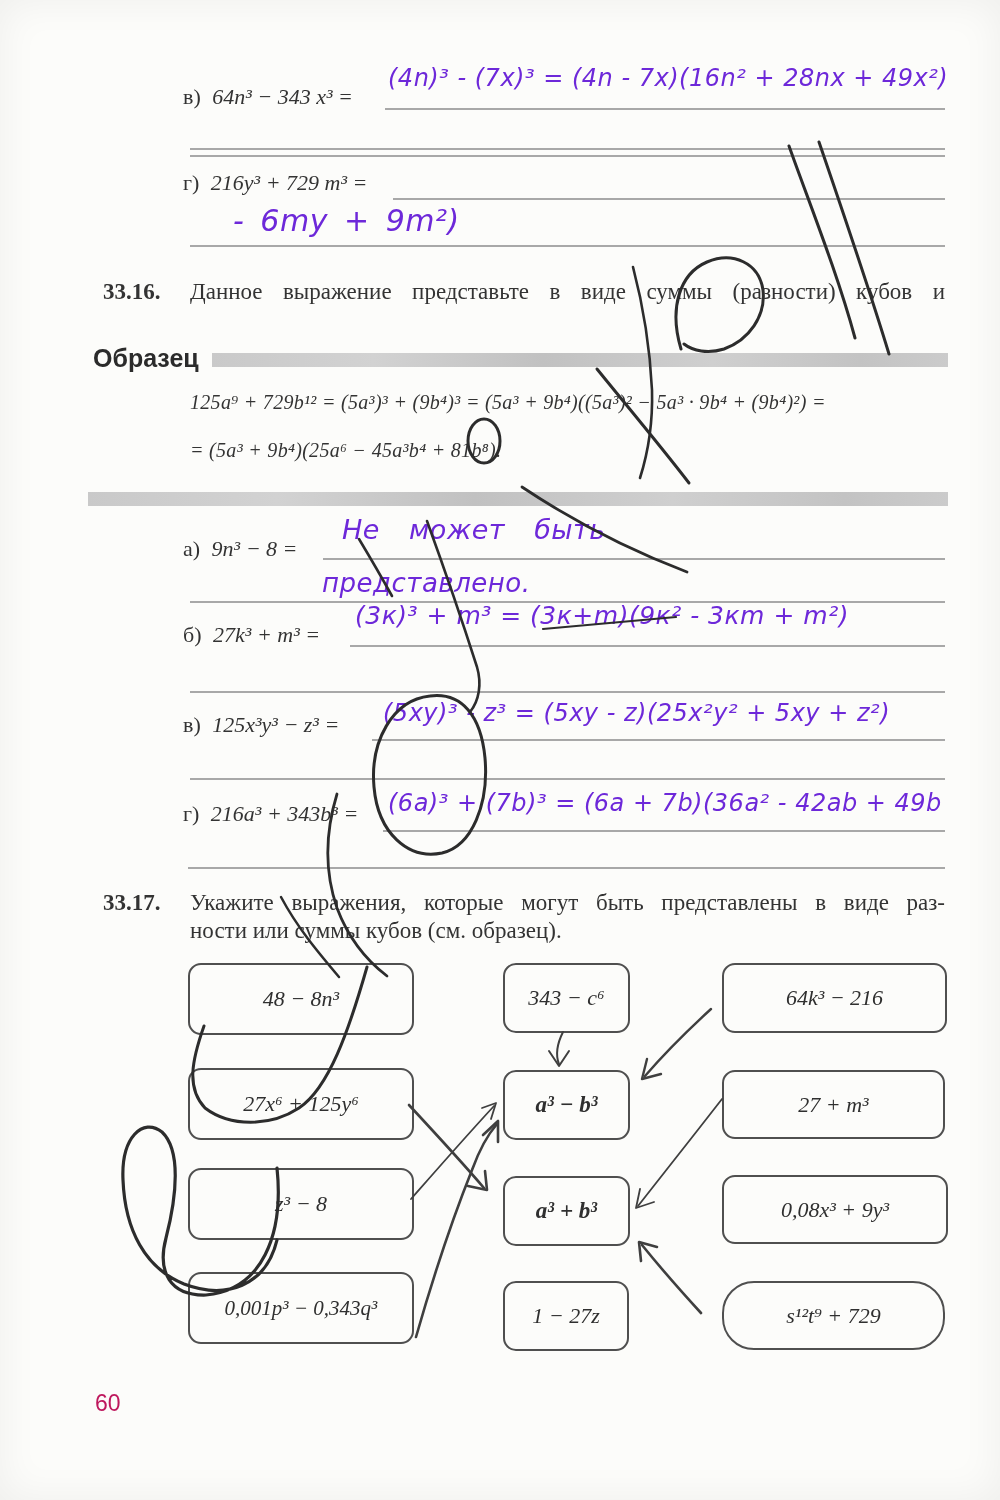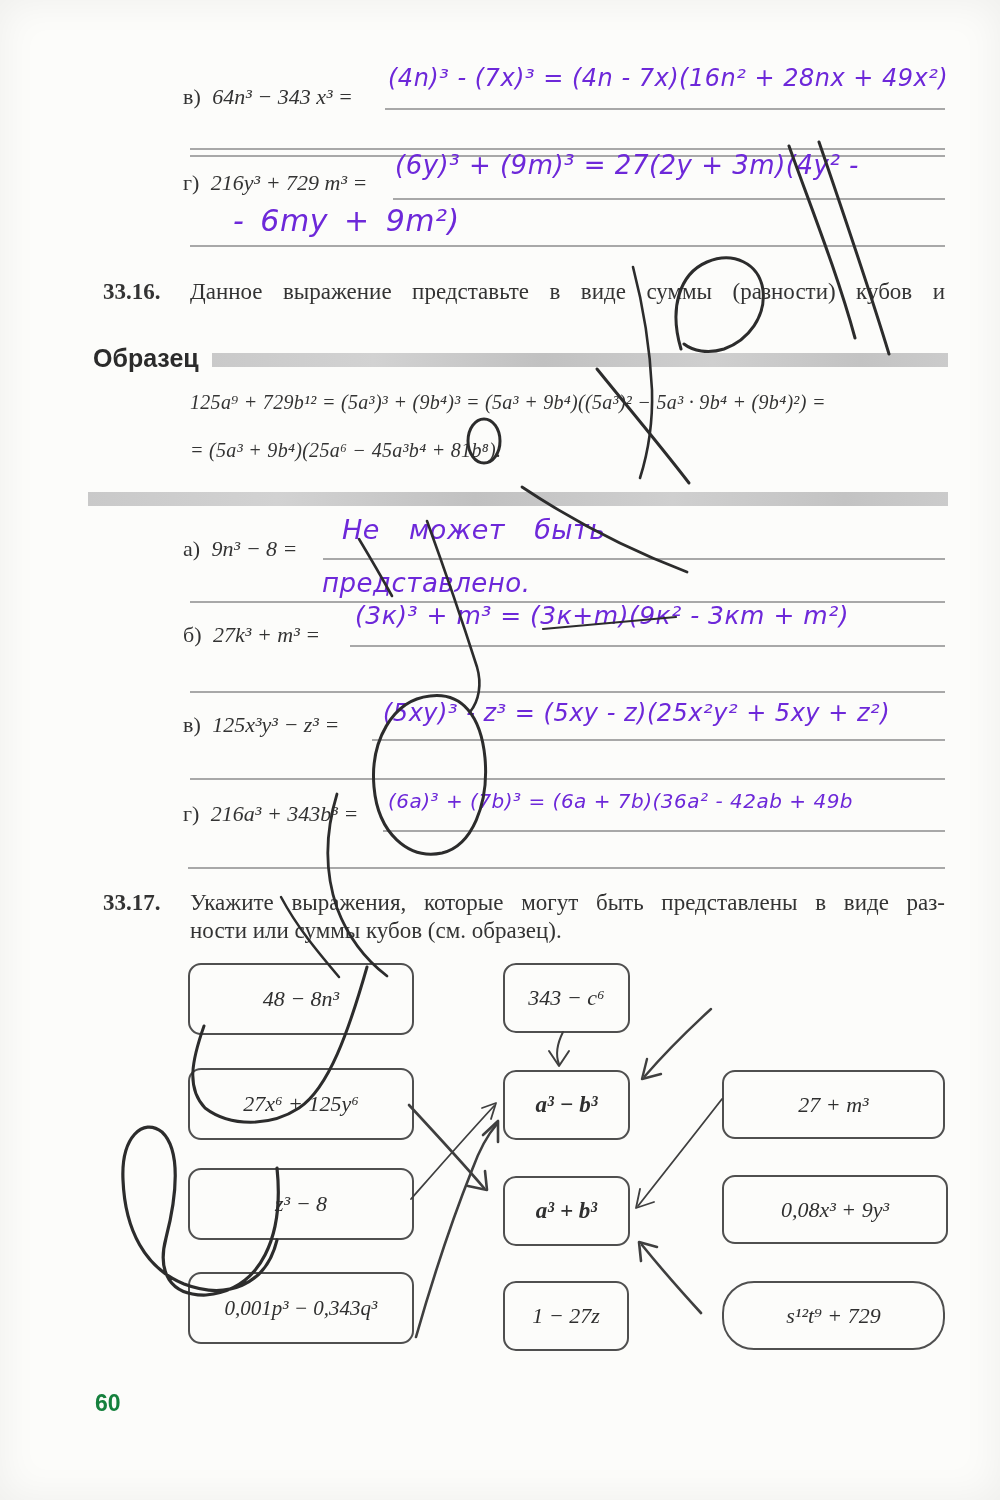--- a/index.html
+++ b/index.html
@@ -12,21 +12,21 @@
   #ink-layer{z-index:6;}
   .print{z-index:3;font-family:"Liberation Serif",serif;color:#333;}
   .math{font-style:italic;}
   .exnum{font-weight:bold;font-style:normal;}
   .hw{z-index:4;font-family:"DejaVu Sans",sans-serif;font-style:italic;color:#6d28d9;
       letter-spacing:0.5px;white-space:nowrap;}
   .bar{position:absolute;z-index:2;height:14px;
        background:linear-gradient(90deg,#c9c9c9,#d2d2d2 22%,#c1c1c1 45%,#cfcfcf 68%,#c3c3c3 88%,#cbcbcb);}
   .just{text-align:justify;text-align-last:justify;}
   .obr{font-family:"Liberation Sans",sans-serif;font-weight:bold;font-size:25px;color:#2b2b2b;}
-  .pagenum{font-family:"Liberation Sans",sans-serif;font-weight:bold;font-size:23px;color:#15803d;}
+  .pagenum{font-family:"Liberation Sans",sans-serif;font-weight:normal;font-size:23px;color:#be185d;}
   .dbox{position:absolute;z-index:2;border:2.2px solid #4f4f4f;border-radius:13px;
         display:flex;align-items:center;justify-content:center;
         font-family:"Liberation Serif",serif;font-style:italic;font-size:22px;color:#2f2f2f;background:transparent;}
   .dbox.bold{font-weight:bold;font-size:23px;}
   .t22{font-size:22px;} .t23{font-size:23px;line-height:28px;}
 </style>
 </head>
 <body>
 
 <div id="page">
@@ -55,21 +55,20 @@
   <div class="abs print t22" style="left:183px;top:84px;">
     <span>в)</span>
     <span class="math" style="margin-left:6px;">64n³ − 343 x³ =</span>
   </div>
   <div class="hw abs" style="left:388px;top:64px;font-size:24px;">(4n)³ - (7x)³ = (4n - 7x)(16n² + 28nx + 49x²)</div>
 
   <div class="abs print t22" style="left:183px;top:170px;">
     <span>г)</span>
     <span class="math" style="margin-left:6px;">216y³ + 729 m³ =</span>
   </div>
-  <div class="hw abs" style="left:395px;top:150px;font-size:26px;">(6y)³ + (9m)³ = 27(2y + 3m)(4y² -</div>
   <div class="hw abs" style="left:233px;top:203px;font-size:30px;word-spacing:6px;">- 6my + 9m²)</div>
 
   <div class="abs print t23 exnum" style="left:103px;top:278px;">33.16.</div>
   <div class="abs print t23 just" style="left:190px;top:278px;width:755px;">Данное выражение представьте в виде суммы (разности) кубов и</div>
 
   <div class="abs obr" style="left:93px;top:344px;text-align:center;">Образец</div>
 
   <div class="abs print math" style="left:190px;top:391px;font-size:20px;letter-spacing:0.3px;">125a⁹ + 729b¹² = (5a³)³ + (9b⁴)³ = (5a³ + 9b⁴)((5a³)² − 5a³ · 9b⁴ + (9b⁴)²) =</div>
   <div class="abs print math" style="left:190px;top:439px;font-size:20px;letter-spacing:0.3px;">= (5a³ + 9b⁴)(25a⁶ − 45a³b⁴ + 81b⁸).</div>
 
@@ -89,28 +88,29 @@
   <div class="abs print t22" style="left:183px;top:712px;">
     <span>в)</span>
     <span class="math" style="margin-left:6px;">125x³y³ − z³ =</span>
   </div>
   <div class="hw abs" style="left:383px;top:699px;font-size:24px;">(5xy)³ - z³ = (5xy - z)(25x²y² + 5xy + z²)</div>
 
   <div class="abs print t22" style="left:183px;top:801px;">
     <span>г)</span>
     <span class="math" style="margin-left:6px;">216a³ + 343b³ =</span>
   </div>
-  <div class="hw abs" style="left:388px;top:789px;font-size:20px;">(6a)³ + (7b)³ = (6a + 7b)(36a² - 42ab + 49b</div>
+  <div class="hw abs" style="left:388px;top:789px;font-size:24px;">(6a)³ + (7b)³ = (6a + 7b)(36a² - 42ab + 49b</div>
 
   <div class="abs print t23 exnum" style="left:103px;top:889px;">33.17.</div>
   <div class="abs print t23 just" style="left:190px;top:889px;width:755px;">Укажите выражения, которые могут быть представлены в виде раз-</div>
   <div class="abs print t23" style="left:190px;top:917px;">ности или суммы кубов (см. образец).</div>
 
   <div class="dbox" style="left:188px;top:963px;width:222px;height:68px;">48 − 8n³</div>
   <div class="dbox" style="left:503px;top:963px;width:123px;height:66px;">343 − c⁶</div>
+  <div class="dbox" style="left:722px;top:963px;width:221px;height:66px;">64k³ − 216</div>
 
   <div class="dbox" style="left:188px;top:1068px;width:222px;height:68px;">27x⁶ + 125y⁶</div>
   <div class="dbox bold" style="left:503px;top:1070px;width:123px;height:66px;">a³ − b³</div>
   <div class="dbox" style="left:722px;top:1070px;width:219px;height:65px;">27 + m³</div>
 
   <div class="dbox" style="left:188px;top:1168px;width:222px;height:68px;">z³ − 8</div>
   <div class="dbox bold" style="left:503px;top:1176px;width:123px;height:66px;">a³ + b³</div>
   <div class="dbox" style="left:722px;top:1175px;width:222px;height:65px;">0,08x³ + 9y³</div>
 
   <div class="dbox" style="left:188px;top:1272px;width:222px;height:68px;font-size:21px;">0,001p³ − 0,343q³</div>

